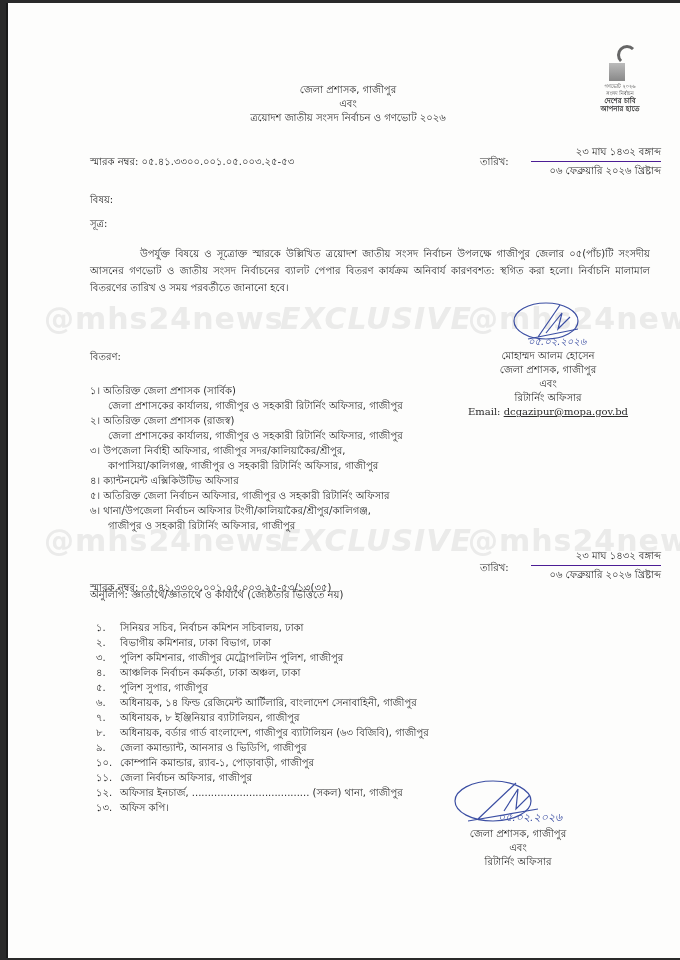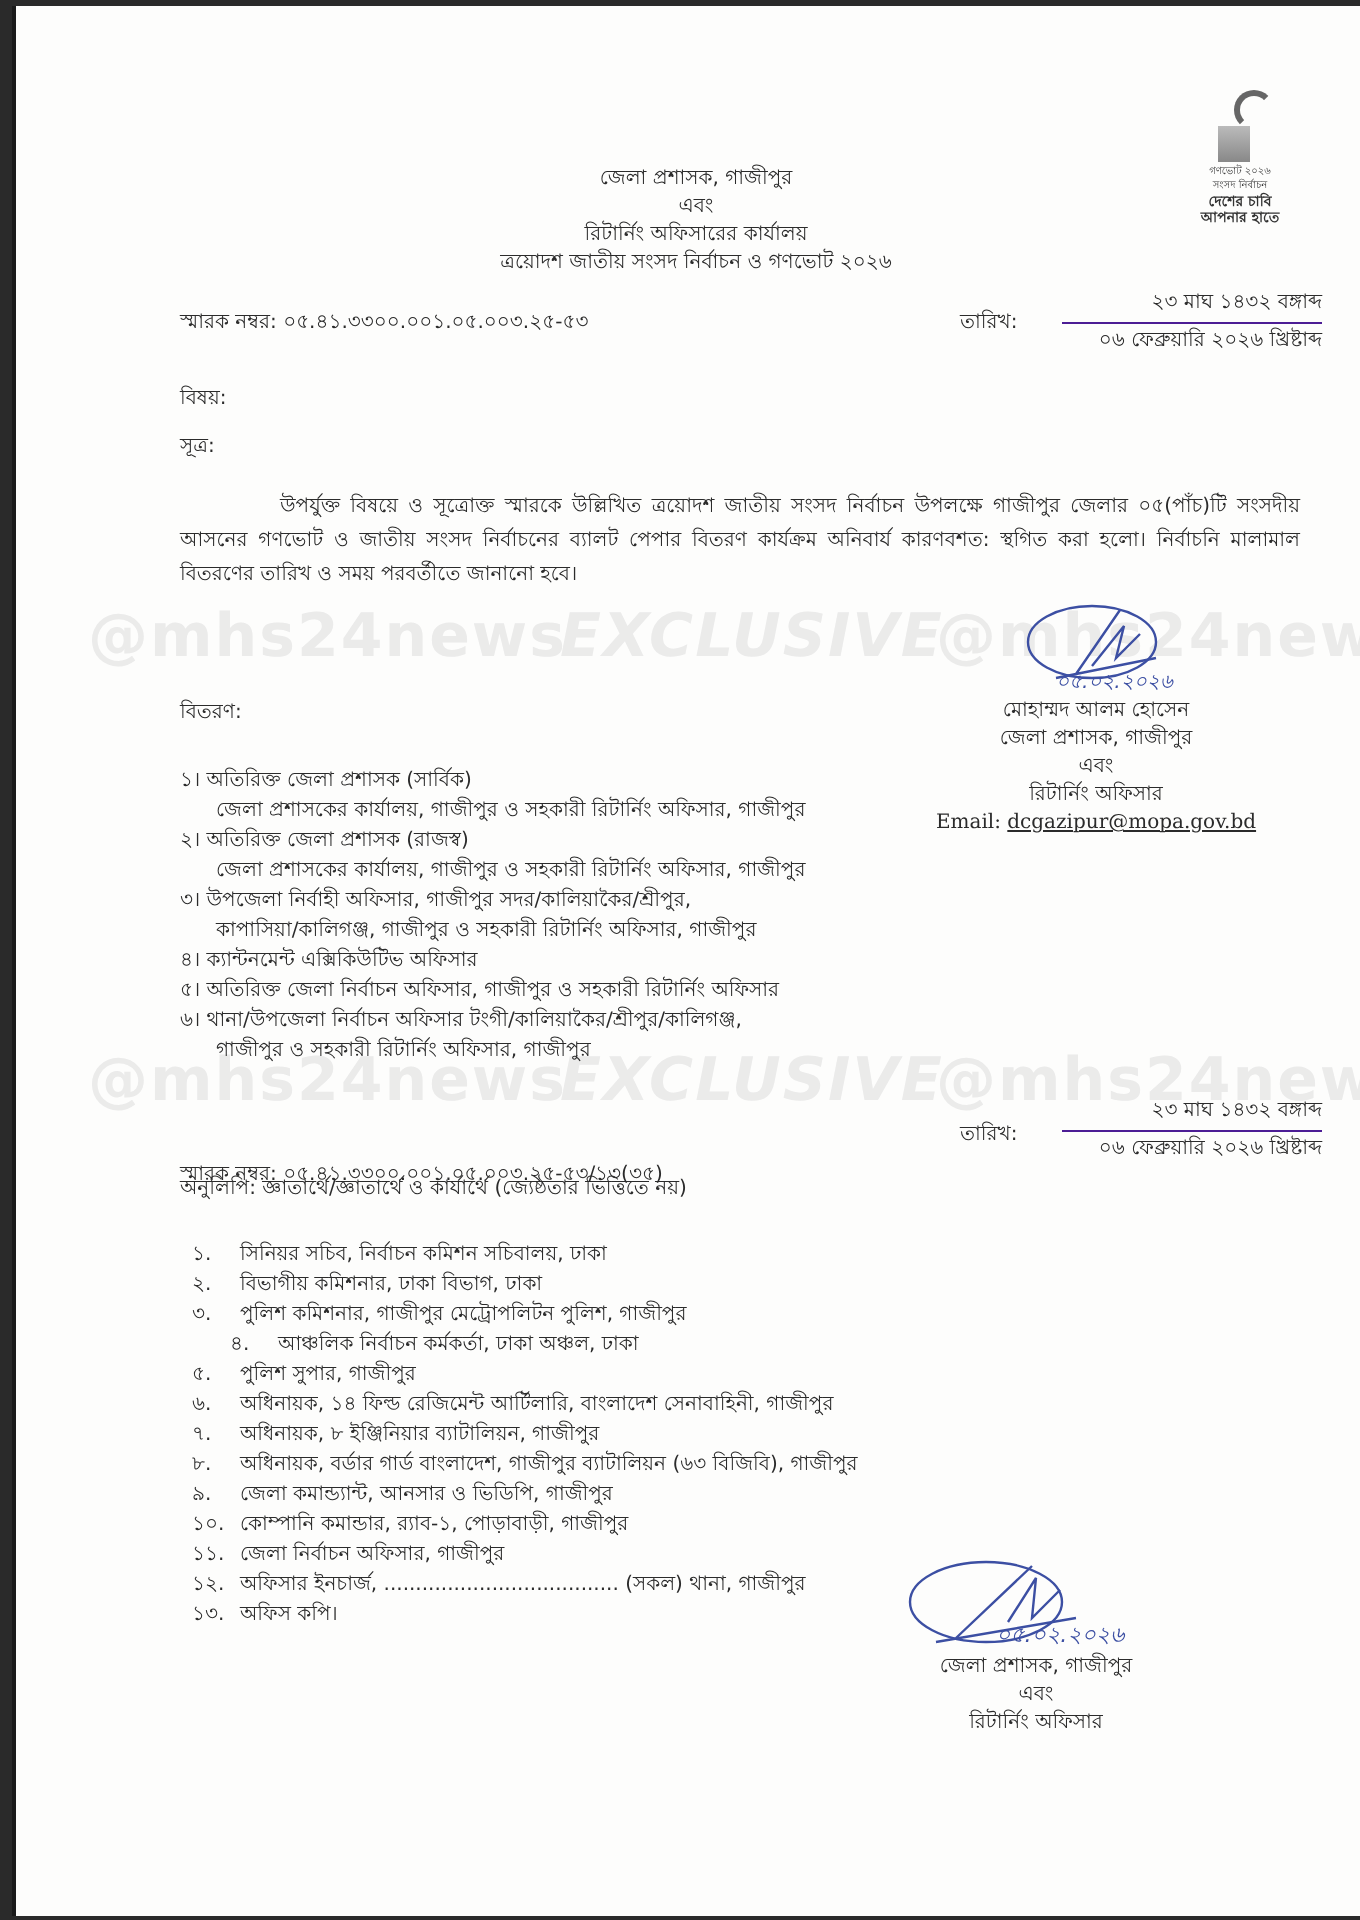--- a/index.html
+++ b/index.html
@@ -64,21 +64,20 @@
       <span>গণভোট ২০২৬</span><br>
       <span>সংসদ নির্বাচন</span>
       <b>দেশের চাবি</b>
       <b>আপনার হাতে</b>
     </div>
   </div>
 
   <div class="abs center" style="left:180px; top:80px; width:320px;">
     <div class="t">জেলা প্রশাসক, গাজীপুর</div>
     <div class="t">এবং</div>
-    <div class="t">রিটার্নিং অফিসারের কার্যালয়</div>
     <div class="t">ত্রয়োদশ জাতীয় সংসদ নির্বাচন ও গণভোট ২০২৬</div>
   </div>
 
   <div class="abs t" style="left:82px; top:152px;">
     <span>স্মারক নম্বর:</span> <span>০৫.৪১.৩৩০০.০০১.০৫.০০৩.২৫-৫৩</span>
   </div>
   <div class="abs t" style="left:472px; top:152px;">তারিখ:</div>
   <div class="date-block" style="left:523px; top:142px;">
     <div class="top">২৩ মাঘ ১৪৩২ বঙ্গাব্দ</div>
     <div class="bottom">০৬ ফেব্রুয়ারি ২০২৬ খ্রিষ্টাব্দ</div>
@@ -139,21 +138,21 @@
   <div class="date-block" style="left:523px; top:546px;">
     <div class="top">২৩ মাঘ ১৪৩২ বঙ্গাব্দ</div>
     <div class="bottom">০৬ ফেব্রুয়ারি ২০২৬ খ্রিষ্টাব্দ</div>
   </div>
 
   <div class="abs" style="left:82px; top:584px; width:420px;">
     <div class="list-item" style="margin-bottom:18px;">অনুলিপি: জ্ঞাতার্থে/জ্ঞাতার্থে ও কার্যার্থে (জ্যেষ্ঠতার ভিত্তিতে নয়)</div>
     <div class="list-item" style="padding-left:6px;"><span class="num">১.</span><span>সিনিয়র সচিব, নির্বাচন কমিশন সচিবালয়, ঢাকা</span></div>
     <div class="list-item" style="padding-left:6px;"><span class="num">২.</span><span>বিভাগীয় কমিশনার, ঢাকা বিভাগ, ঢাকা</span></div>
     <div class="list-item" style="padding-left:6px;"><span class="num">৩.</span><span>পুলিশ কমিশনার, গাজীপুর মেট্রোপলিটন পুলিশ, গাজীপুর</span></div>
-    <div class="list-item" style="padding-left:6px;margin-left:19px;"><span class="num">৪.</span><span>আঞ্চলিক নির্বাচন কর্মকর্তা, ঢাকা অঞ্চল, ঢাকা</span></div>
+    <div class="list-item" style="padding-left:6px;"><span class="num">৪.</span><span>আঞ্চলিক নির্বাচন কর্মকর্তা, ঢাকা অঞ্চল, ঢাকা</span></div>
     <div class="list-item" style="padding-left:6px;"><span class="num">৫.</span><span>পুলিশ সুপার, গাজীপুর</span></div>
     <div class="list-item" style="padding-left:6px;"><span class="num">৬.</span><span>অধিনায়ক, ১৪ ফিল্ড রেজিমেন্ট আর্টিলারি, বাংলাদেশ সেনাবাহিনী, গাজীপুর</span></div>
     <div class="list-item" style="padding-left:6px;"><span class="num">৭.</span><span>অধিনায়ক, ৮ ইঞ্জিনিয়ার ব্যাটালিয়ন, গাজীপুর</span></div>
     <div class="list-item" style="padding-left:6px;"><span class="num">৮.</span><span>অধিনায়ক, বর্ডার গার্ড বাংলাদেশ, গাজীপুর ব্যাটালিয়ন (৬৩ বিজিবি), গাজীপুর</span></div>
     <div class="list-item" style="padding-left:6px;"><span class="num">৯.</span><span>জেলা কমান্ড্যান্ট, আনসার ও ভিডিপি, গাজীপুর</span></div>
     <div class="list-item" style="padding-left:6px;"><span class="num">১০.</span><span>কোম্পানি কমান্ডার, র‍্যাব-১, পোড়াবাড়ী, গাজীপুর</span></div>
     <div class="list-item" style="padding-left:6px;"><span class="num">১১.</span><span>জেলা নির্বাচন অফিসার, গাজীপুর</span></div>
     <div class="list-item" style="padding-left:6px;"><span class="num">১২.</span><span>অফিসার ইনচার্জ, ..................................... (সকল) থানা, গাজীপুর</span></div>
     <div class="list-item" style="padding-left:6px;"><span class="num">১৩.</span><span>অফিস কপি।</span></div>
   </div>

